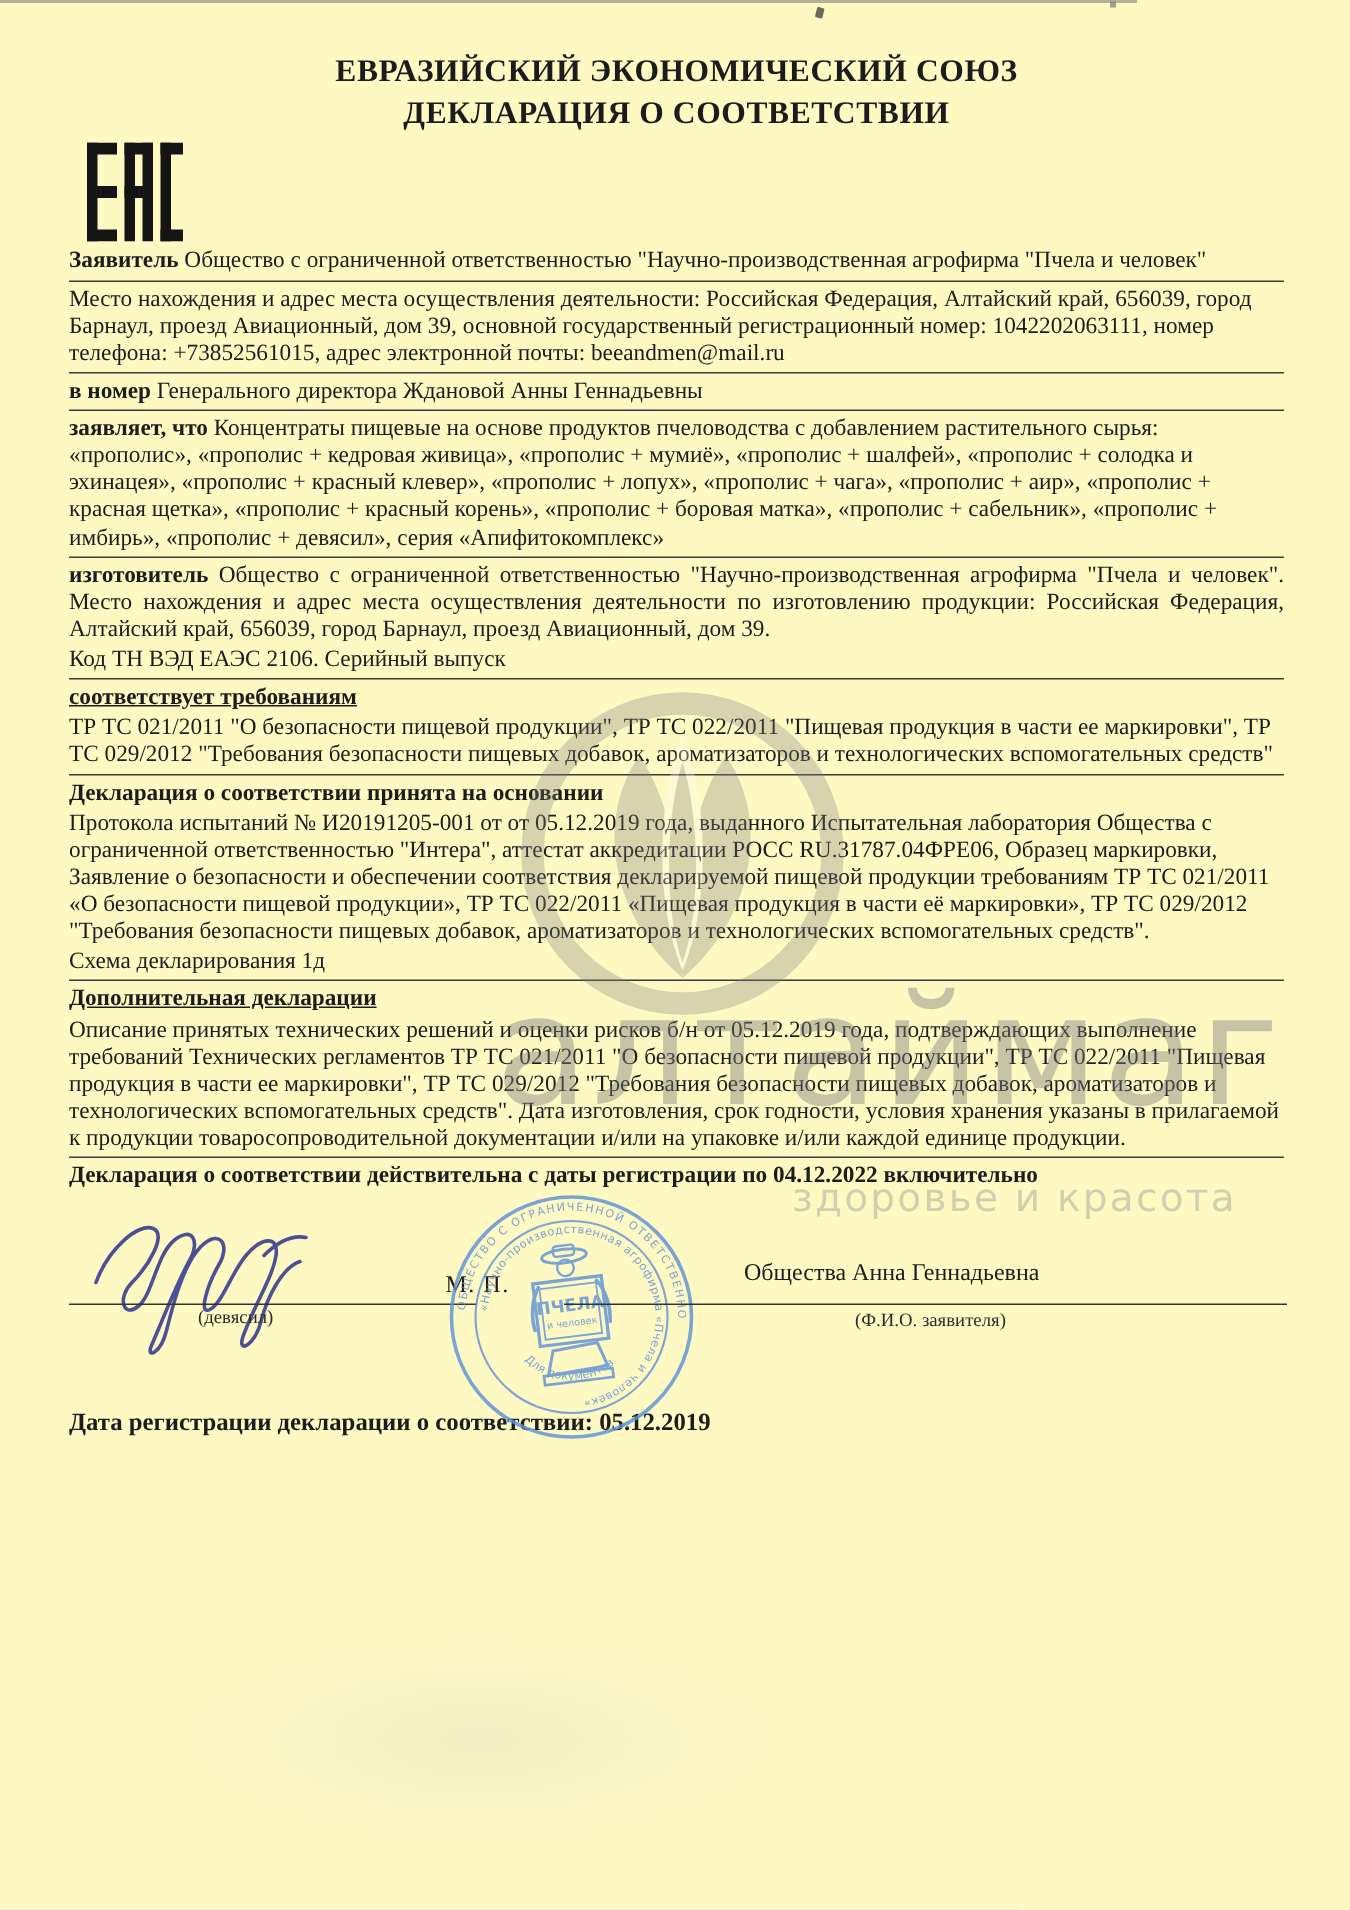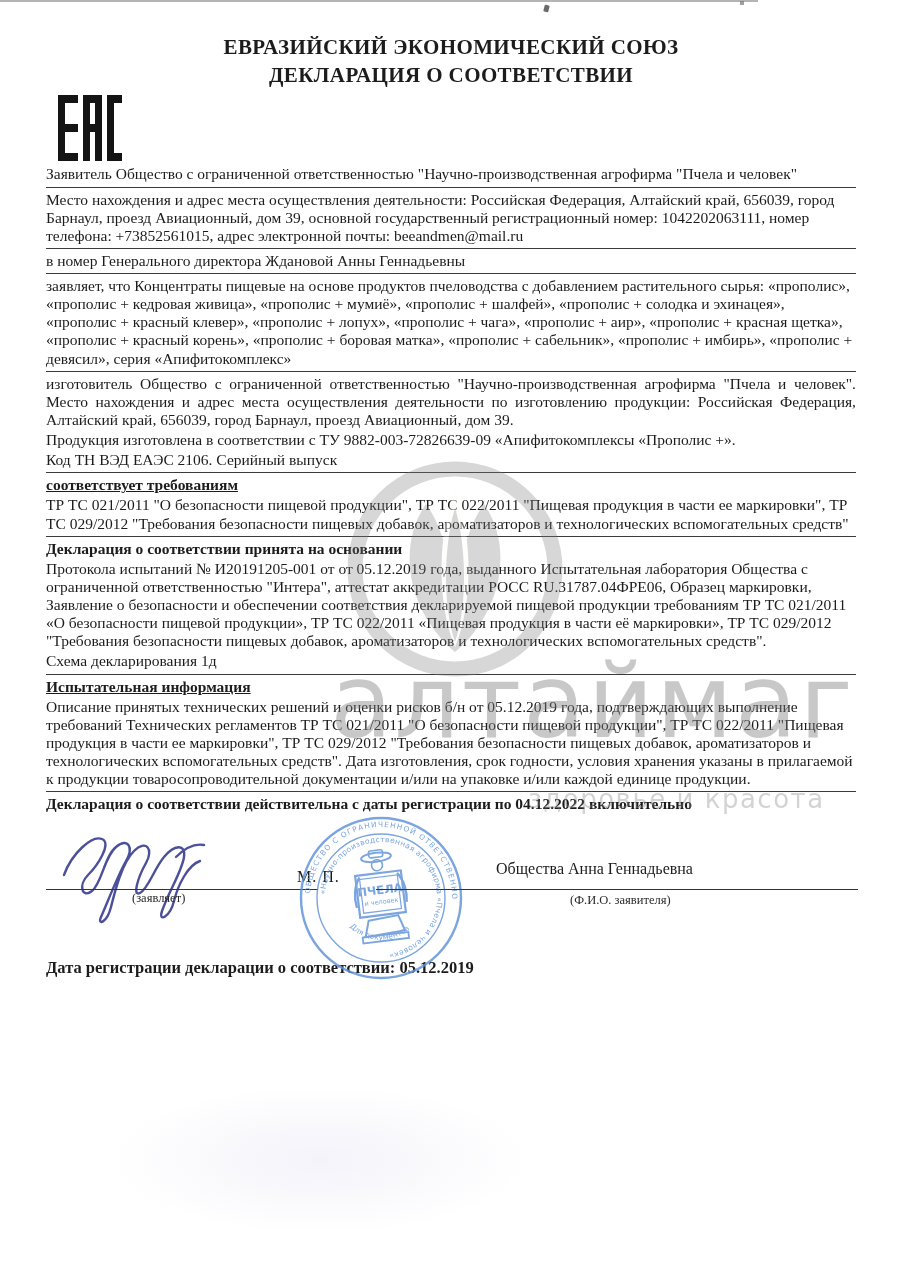--- a/index.html
+++ b/index.html
@@ -1,33 +1,33 @@
 <!DOCTYPE html>
 <html><head>
 <meta charset="utf-8">
 <style>
   html,body{margin:0;padding:0;background:#ddd;}
   .page{
     position:relative;
     width:900px;height:1273px;
     margin:0 auto;
-    background:#ffffff;
+    background:#fef9c3;
     font-family:"Liberation Serif","DejaVu Serif",serif;
     color:#1c1c1c;
     overflow:hidden;
   }
   .content{padding:34px 44px 0 46px;position:relative;z-index:1;}
   .doc-title{
     text-align:center;font-weight:bold;font-size:21px;line-height:1.32;
     letter-spacing:.4px;margin:0 0 6px 0;
   }
   .eac-wrap{margin:6px 0 4px 12px;height:66px;}
   p.row{font-size:15.5px;line-height:1.17;margin:2px 0;}
   p.just{text-align:justify;}
-  .lead{font-weight:normal;}
+  .lead{font-weight:bold;}
   .lead::after{content:" ";}
   hr.rule{border:none;border-top:1.3px solid #3b3b3b;margin:3px 0 3px 0;}
   .heading{font-weight:bold;}
   .gap-after{margin-bottom:9px;}
   .gap-after-sm{margin-bottom:5px;text-decoration:underline;}
   .bold-row{font-weight:bold;}
   
   .sig-area{position:relative;height:126px;margin-top:6px;z-index:4;}
   .sig-line{position:absolute;top:70px;border-top:1.2px solid #333;}
   .sig-line.left{left:0;width:272px;}
@@ -100,48 +100,47 @@
     <p class="row">Место нахождения и адрес места осуществления деятельности: Российская Федерация, Алтайский край, 656039, город Барнаул, проезд Авиационный, дом 39, основной государственный регистрационный номер: 1042202063111, номер телефона: +73852561015, адрес электронной почты: beeandmen@mail.ru</p>
     <hr class="rule">
 
     <p class="row"><span class="lead">в номер</span><span>Генерального директора Ждановой Анны Геннадьевны</span></p>
     <hr class="rule">
 
     <p class="row"><span class="lead">заявляет, что</span><span>Концентраты пищевые на основе продуктов пчеловодства с добавлением растительного сырья: «прополис», «прополис + кедровая живица», «прополис + мумиё», «прополис + шалфей», «прополис + солодка и эхинацея», «прополис + красный клевер», «прополис + лопух», «прополис + чага», «прополис + аир», «прополис + красная щетка», «прополис + красный корень», «прополис + боровая матка», «прополис + сабельник», «прополис + имбирь», «прополис + девясил», серия «Апифитокомплекс»</span></p>
     <hr class="rule">
 
     <p class="row just"><span class="lead">изготовитель</span><span>Общество с ограниченной ответственностью "Научно-производственная агрофирма "Пчела и человек". Место нахождения и адрес места осуществления деятельности по изготовлению продукции: Российская Федерация, Алтайский край, 656039, город Барнаул, проезд Авиационный, дом 39.</span></p>
-    <p class="row">Продукция изготовлена в соответствии с ТУ 9882-003-72826639-09 «Апифитокомплексы «Прополис +».</p>
     <p class="row">Код ТН ВЭД ЕАЭС 2106. Серийный выпуск</p>
     <hr class="rule">
 
     <p class="row heading gap-after-sm">соответствует требованиям</p>
     <p class="row">ТР ТС 021/2011 "О безопасности пищевой продукции", ТР ТС 022/2011 "Пищевая продукция в части ее маркировки", ТР ТС 029/2012 "Требования безопасности пищевых добавок, ароматизаторов и технологических вспомогательных средств"</p>
     <hr class="rule">
 
     <p class="row heading gap-after">Декларация о соответствии принята на основании</p>
     <p class="row">Протокола испытаний № И20191205-001 от  от 05.12.2019 года, выданного Испытательная лаборатория Общества с ограниченной ответственностью "Интера", аттестат аккредитации РОСС RU.31787.04ФРЕ06, Образец маркировки, Заявление о безопасности и обеспечении соответствия декларируемой пищевой продукции требованиям ТР ТС 021/2011 «О безопасности пищевой продукции», ТР ТС 022/2011 «Пищевая продукция в части её маркировки», ТР ТС 029/2012 "Требования безопасности пищевых добавок, ароматизаторов и технологических вспомогательных средств".</p>
     <p class="row">Схема декларирования 1д</p>
     <hr class="rule">
 
-    <p class="row heading gap-after-sm">Испытательная информация</p>
+    <p class="row heading gap-after-sm">Дополнительная декларации</p>
     <p class="row">Описание принятых технических решений и оценки рисков б/н от 05.12.2019 года, подтверждающих выполнение требований Технических регламентов ТР ТС 021/2011 "О безопасности пищевой продукции", ТР ТС 022/2011 "Пищевая продукция в части ее маркировки", ТР ТС 029/2012 "Требования безопасности пищевых добавок, ароматизаторов и технологических вспомогательных средств". Дата изготовления, срок годности, условия хранения указаны в прилагаемой к продукции товаросопроводительной документации и/или на упаковке и/или каждой единице продукции.</p>
     <hr class="rule">
 
     <p class="row bold-row">Декларация о соответствии  действительна с даты регистрации по 04.12.2022 включительно</p>
 
     <div class="sig-area">
       <svg class="sig-svg" width="210" height="112" viewBox="0 0 210 112">
         <g fill="none" stroke="#3d4191" stroke-width="2.4" stroke-linecap="round" opacity="0.92">
           <path d="M6,62 C14,40 34,22 44,26 C54,30 40,52 30,62 C20,72 24,86 34,78 C44,70 46,44 58,34 C70,24 76,34 68,48 C60,62 50,88 43,104 C39,113 49,110 53,94 C57,78 64,50 76,38 C88,26 96,36 88,50 C80,64 74,84 82,80 C90,76 96,56 106,44 C116,32 128,30 126,44 C124,58 112,76 104,98 C100,110 112,104 116,88 C120,72 130,52 142,48"></path>
           <path d="M118,44 C126,36 136,30 146,32"></path>
         </g>
       </svg>
       <div class="sig-line left"></div>
-      <div class="sig-caption">(заявляет)</div>
+      <div class="sig-caption">(девясил)</div>
       <div class="mp-label">М. П.</div>
 
       <svg class="stamp-svg" width="170" height="170" viewBox="0 0 170 170">
         <defs>
           <path id="outerArc" d="M 14,85 A 71,71 0 1 1 156,85"></path>
           <path id="innerCirc" d="M 29,85 A 56,56 0 1 1 141,85 A 56,56 0 1 1 29,85"></path>
           <path id="bottomArc" d="M 47,105 A 44,44 0 0 0 123,105"></path>
         </defs>
         <g stroke="#5e92d8" fill="none">
           <circle cx="85" cy="85" r="80" stroke-width="2.4"></circle>

